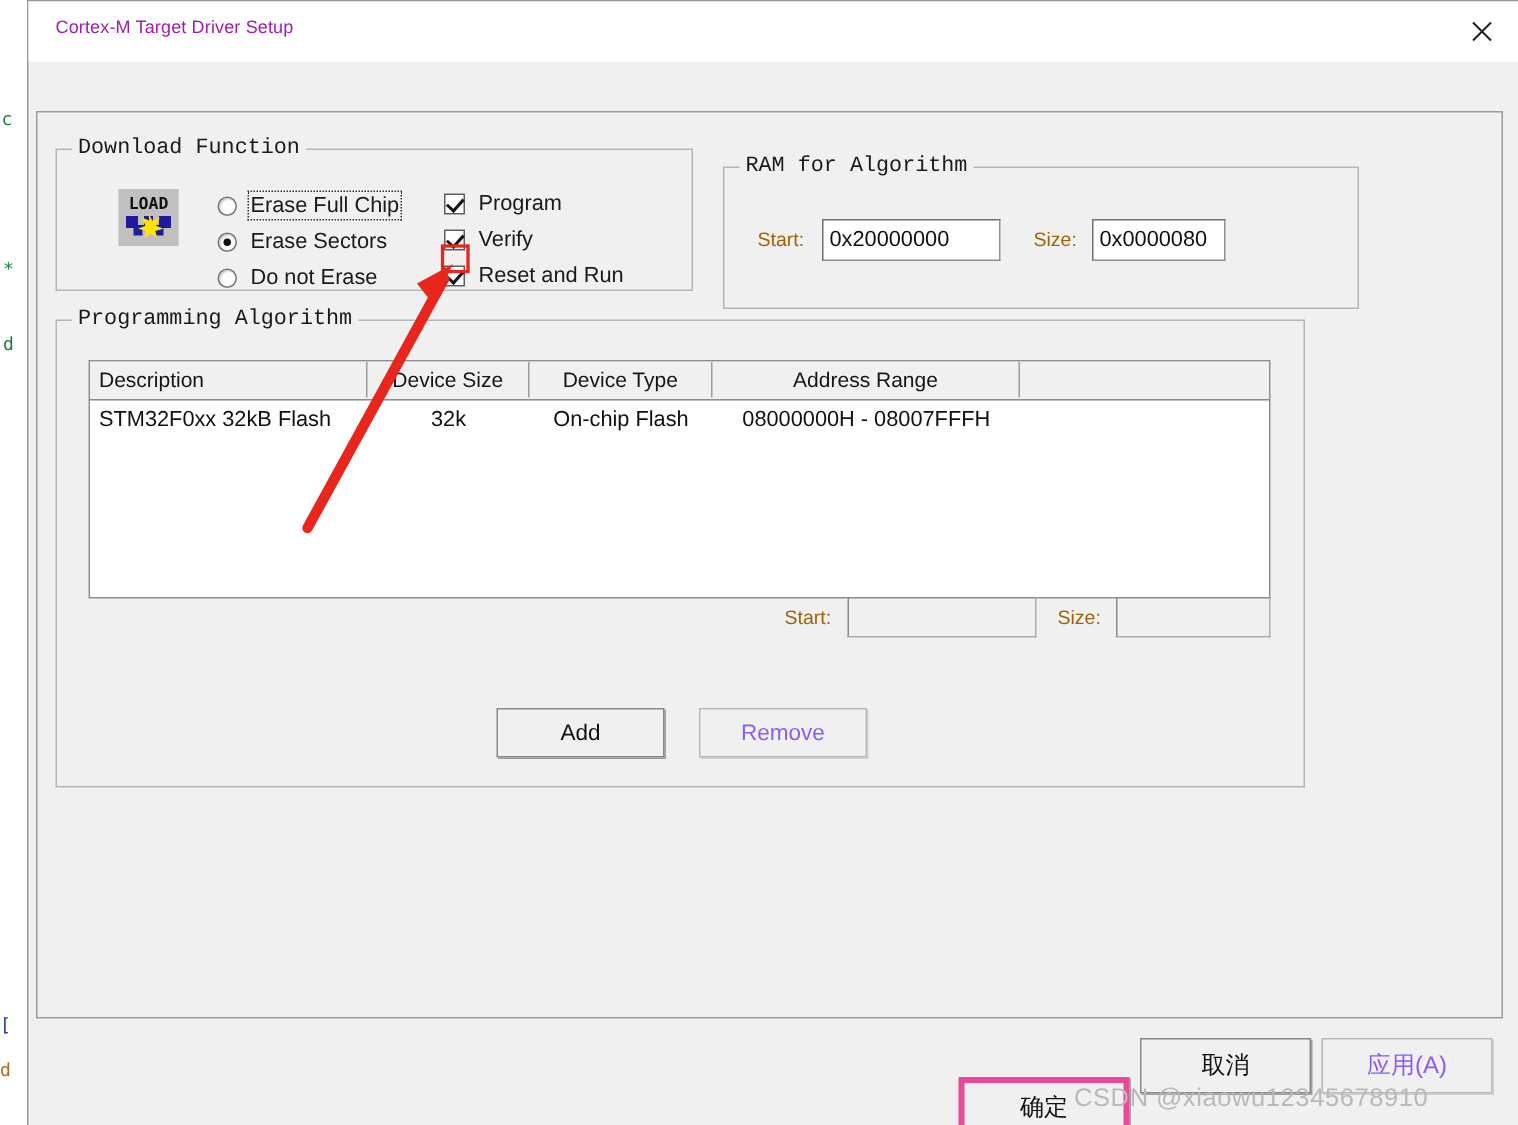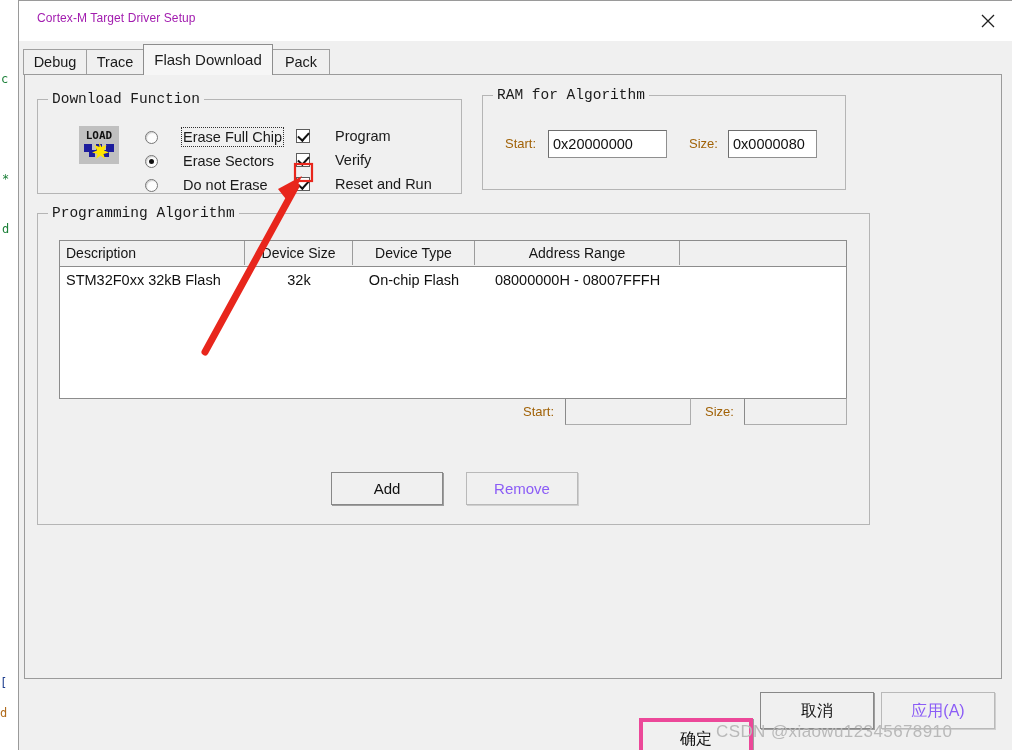--- a/index.html
+++ b/index.html
@@ -110,21 +110,20 @@
     white-space: nowrap;
     font-family: Liberation Mono, monospace;
   }
 
   
   .radio-row, .check-row {
     position: absolute;
     display: flex;
     align-items: center;
     cursor: default;
-    gap: 16px;
   }
   .radio-mark {
     width: 13px; height: 13px;
     border-radius: 50%;
     border: 1px solid #767676;
     background: #fdfdfd;
     box-shadow: inset 1px 1px 1px rgba(0,0,0,.18);
     box-sizing: border-box;
     position: relative;
     flex: 0 0 auto;
@@ -279,26 +278,20 @@
 
     <div class="titlebar">
       <div class="title-text">Cortex-M Target Driver Setup</div>
       <div class="close-btn">
         <svg width="16" height="16" viewBox="0 0 16 16">
           <path d="M2 2 L14 14 M14 2 L2 14" stroke="#202020" stroke-width="1.3" fill="none"></path>
         </svg>
       </div>
     </div>
 
-    <div class="tabstrip">
-      <div class="tab" style="left:4px;   width:64px;">Debug</div>
-      <div class="tab" style="left:67px;  width:58px;">Trace</div>
-      <div class="tab active" style="left:124px; width:130px;">Flash Download</div>
-      <div class="tab" style="left:253px; width:58px;">Pack</div>
-    </div>
 
     <div class="panel">
 
       <div class="group" style="left:12px; top:24px; width:425px; height:95px;">
         <div class="legend">Download Function</div>
 
         <div class="load-icon" style="left:41px; top:26px;">
           <svg width="40" height="38" viewBox="0 0 40 38">
             <rect x="0" y="0" width="40" height="38" fill="#c0c0c0"></rect>
             <text x="20" y="13" font-family="DejaVu Sans Mono, monospace" font-size="11" font-weight="bold" fill="#111" text-anchor="middle">LOAD</text>
@@ -327,21 +320,21 @@
         <div class="check-row" style="left:258px; top:52px;">
           <span class="check-mark on"></span>
           <span class="ctl-label">Verify</span>
         </div>
         <div class="check-row" style="left:258px; top:76px;">
           <span class="check-mark on"></span>
           <span class="ctl-label">Reset and Run</span>
         </div>
       </div>
 
-      <div class="group" style="left:457px; top:20px; width:364px; height:95px;">
+      <div class="group" style="left:457px; top:36px; width:424px; height:95px;">
         <div class="legend">RAM for Algorithm</div>
 
         <div class="flabel" style="left:22px; top:40px;">Start:</div>
         <div class="tfield" style="left:65px; top:34px; width:119px; height:28px;">0x20000000</div>
 
         <div class="flabel" style="left:206px; top:40px;">Size:</div>
         <div class="tfield" style="left:245px; top:34px; width:89px; height:28px;">0x0000080</div>
       </div>
 
       <div class="group" style="left:12px; top:138px; width:833px; height:312px;">

